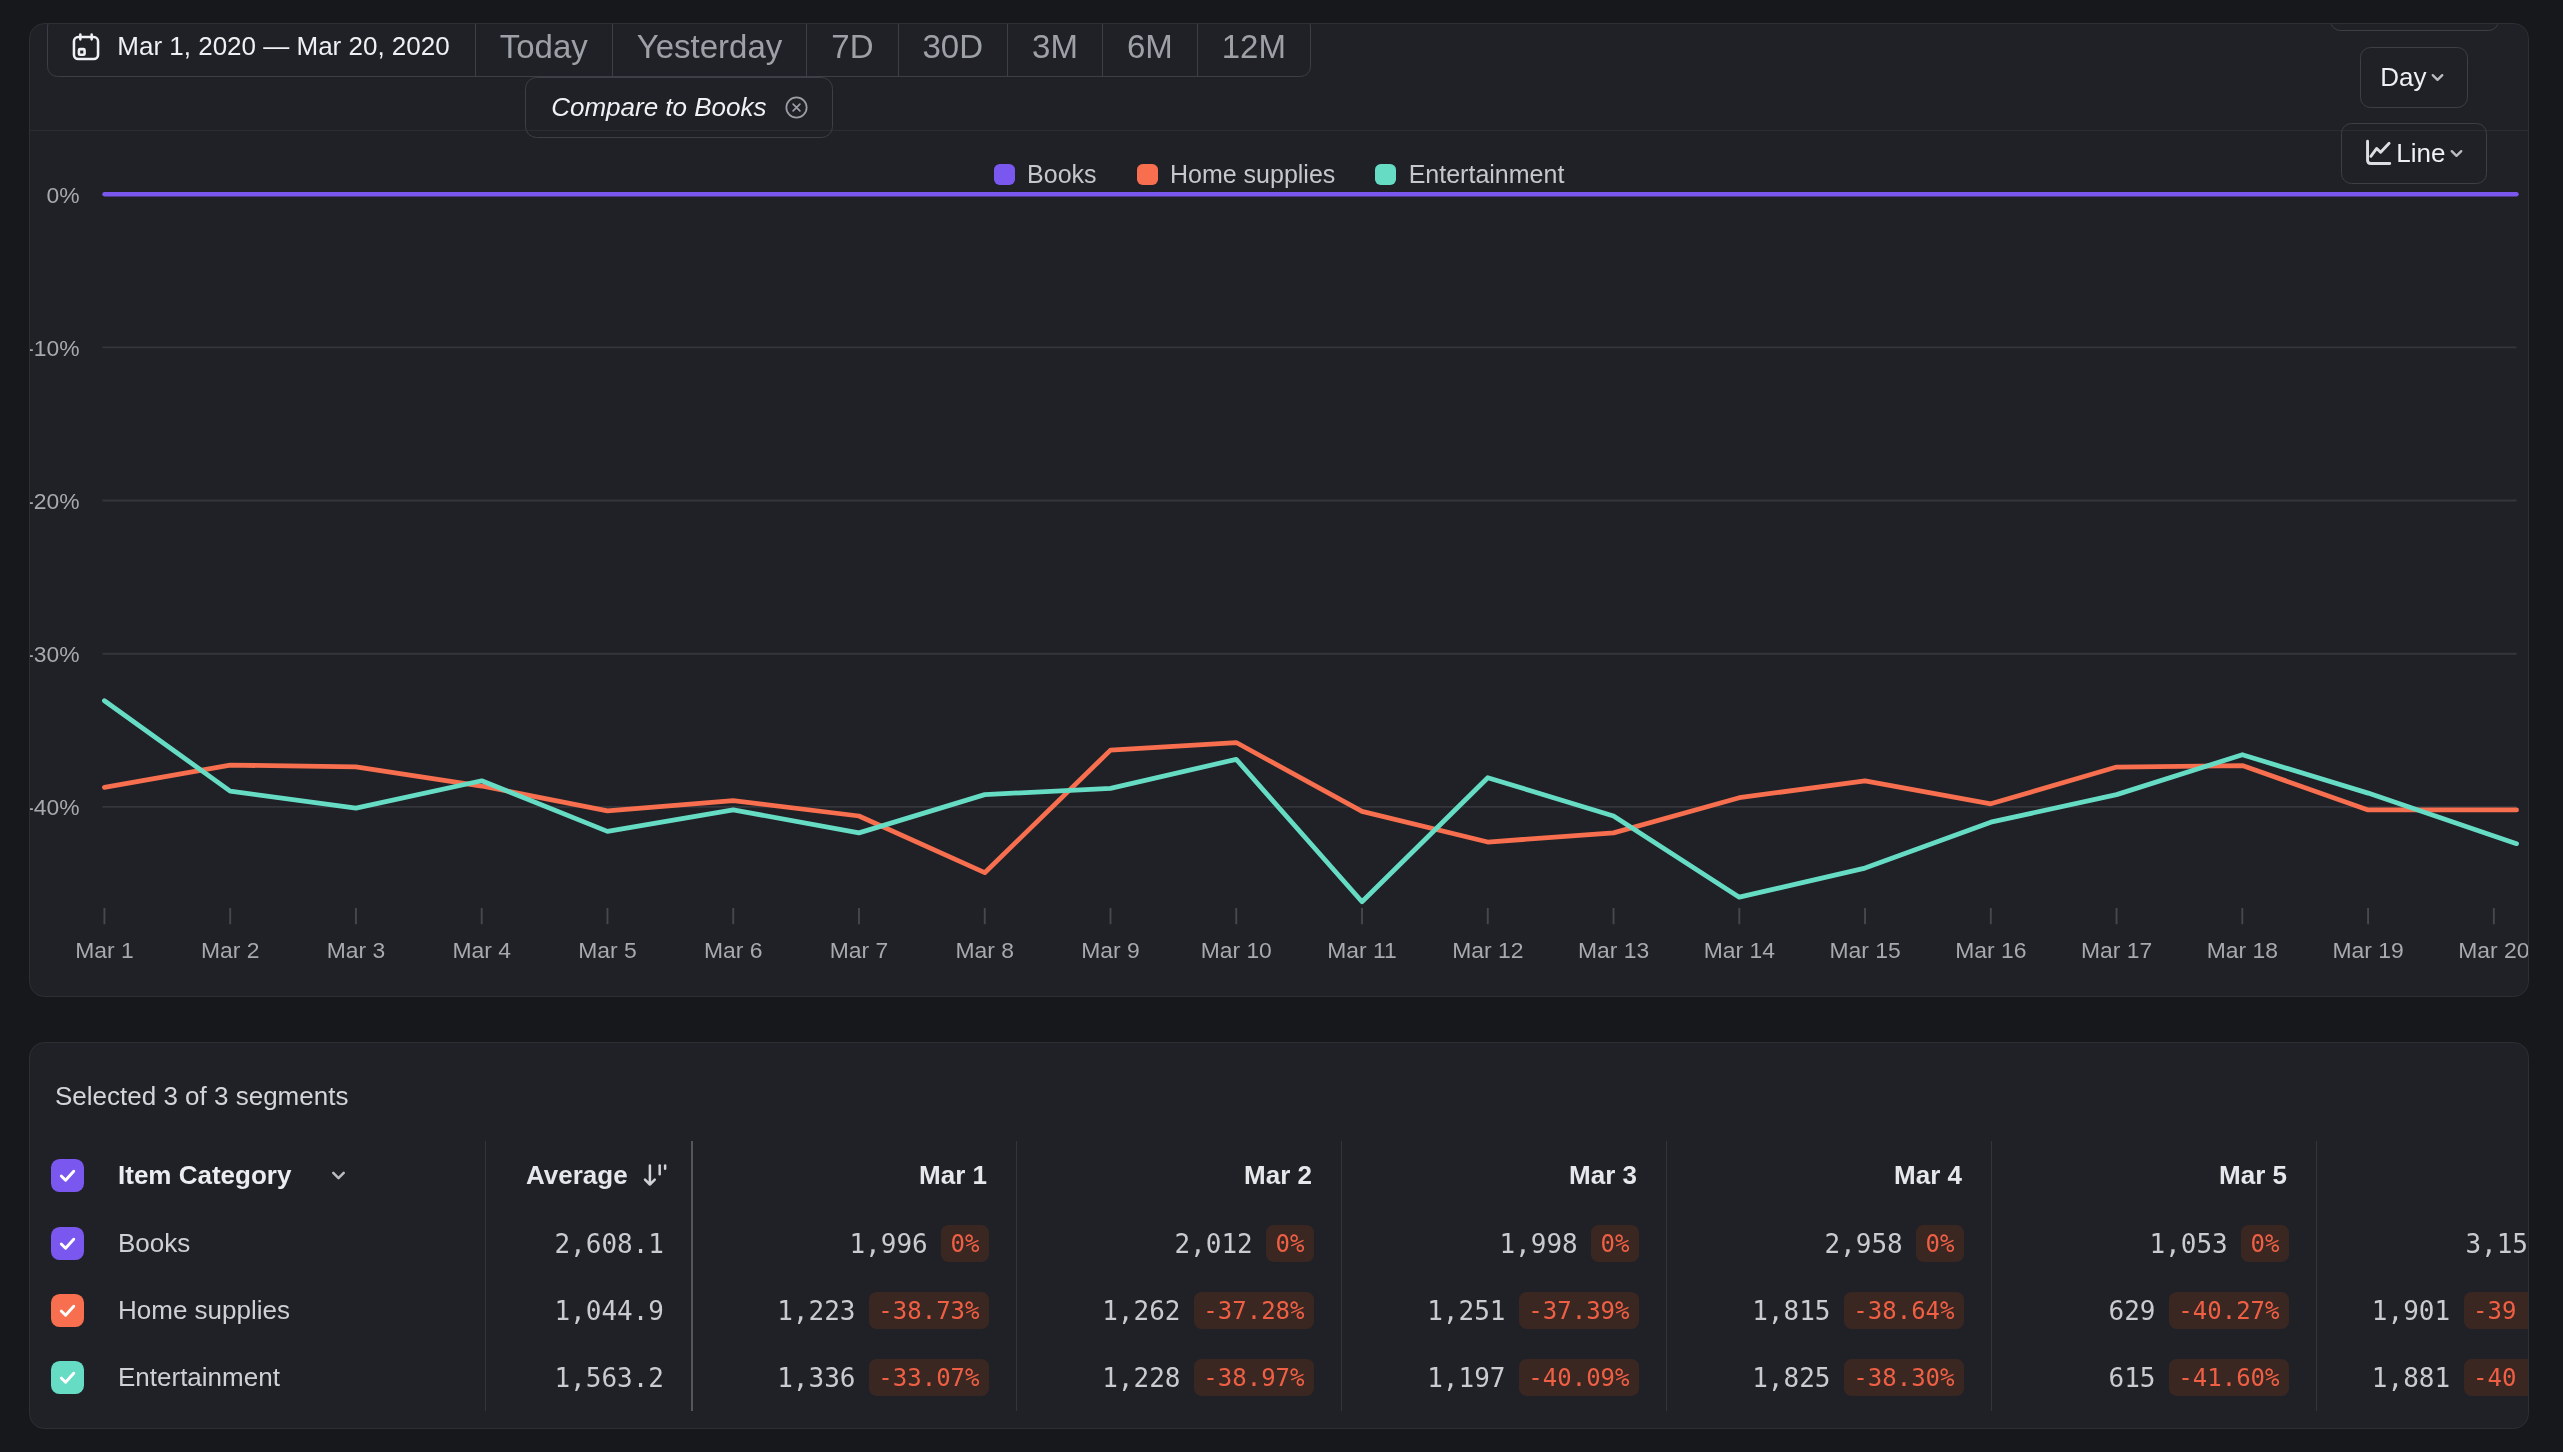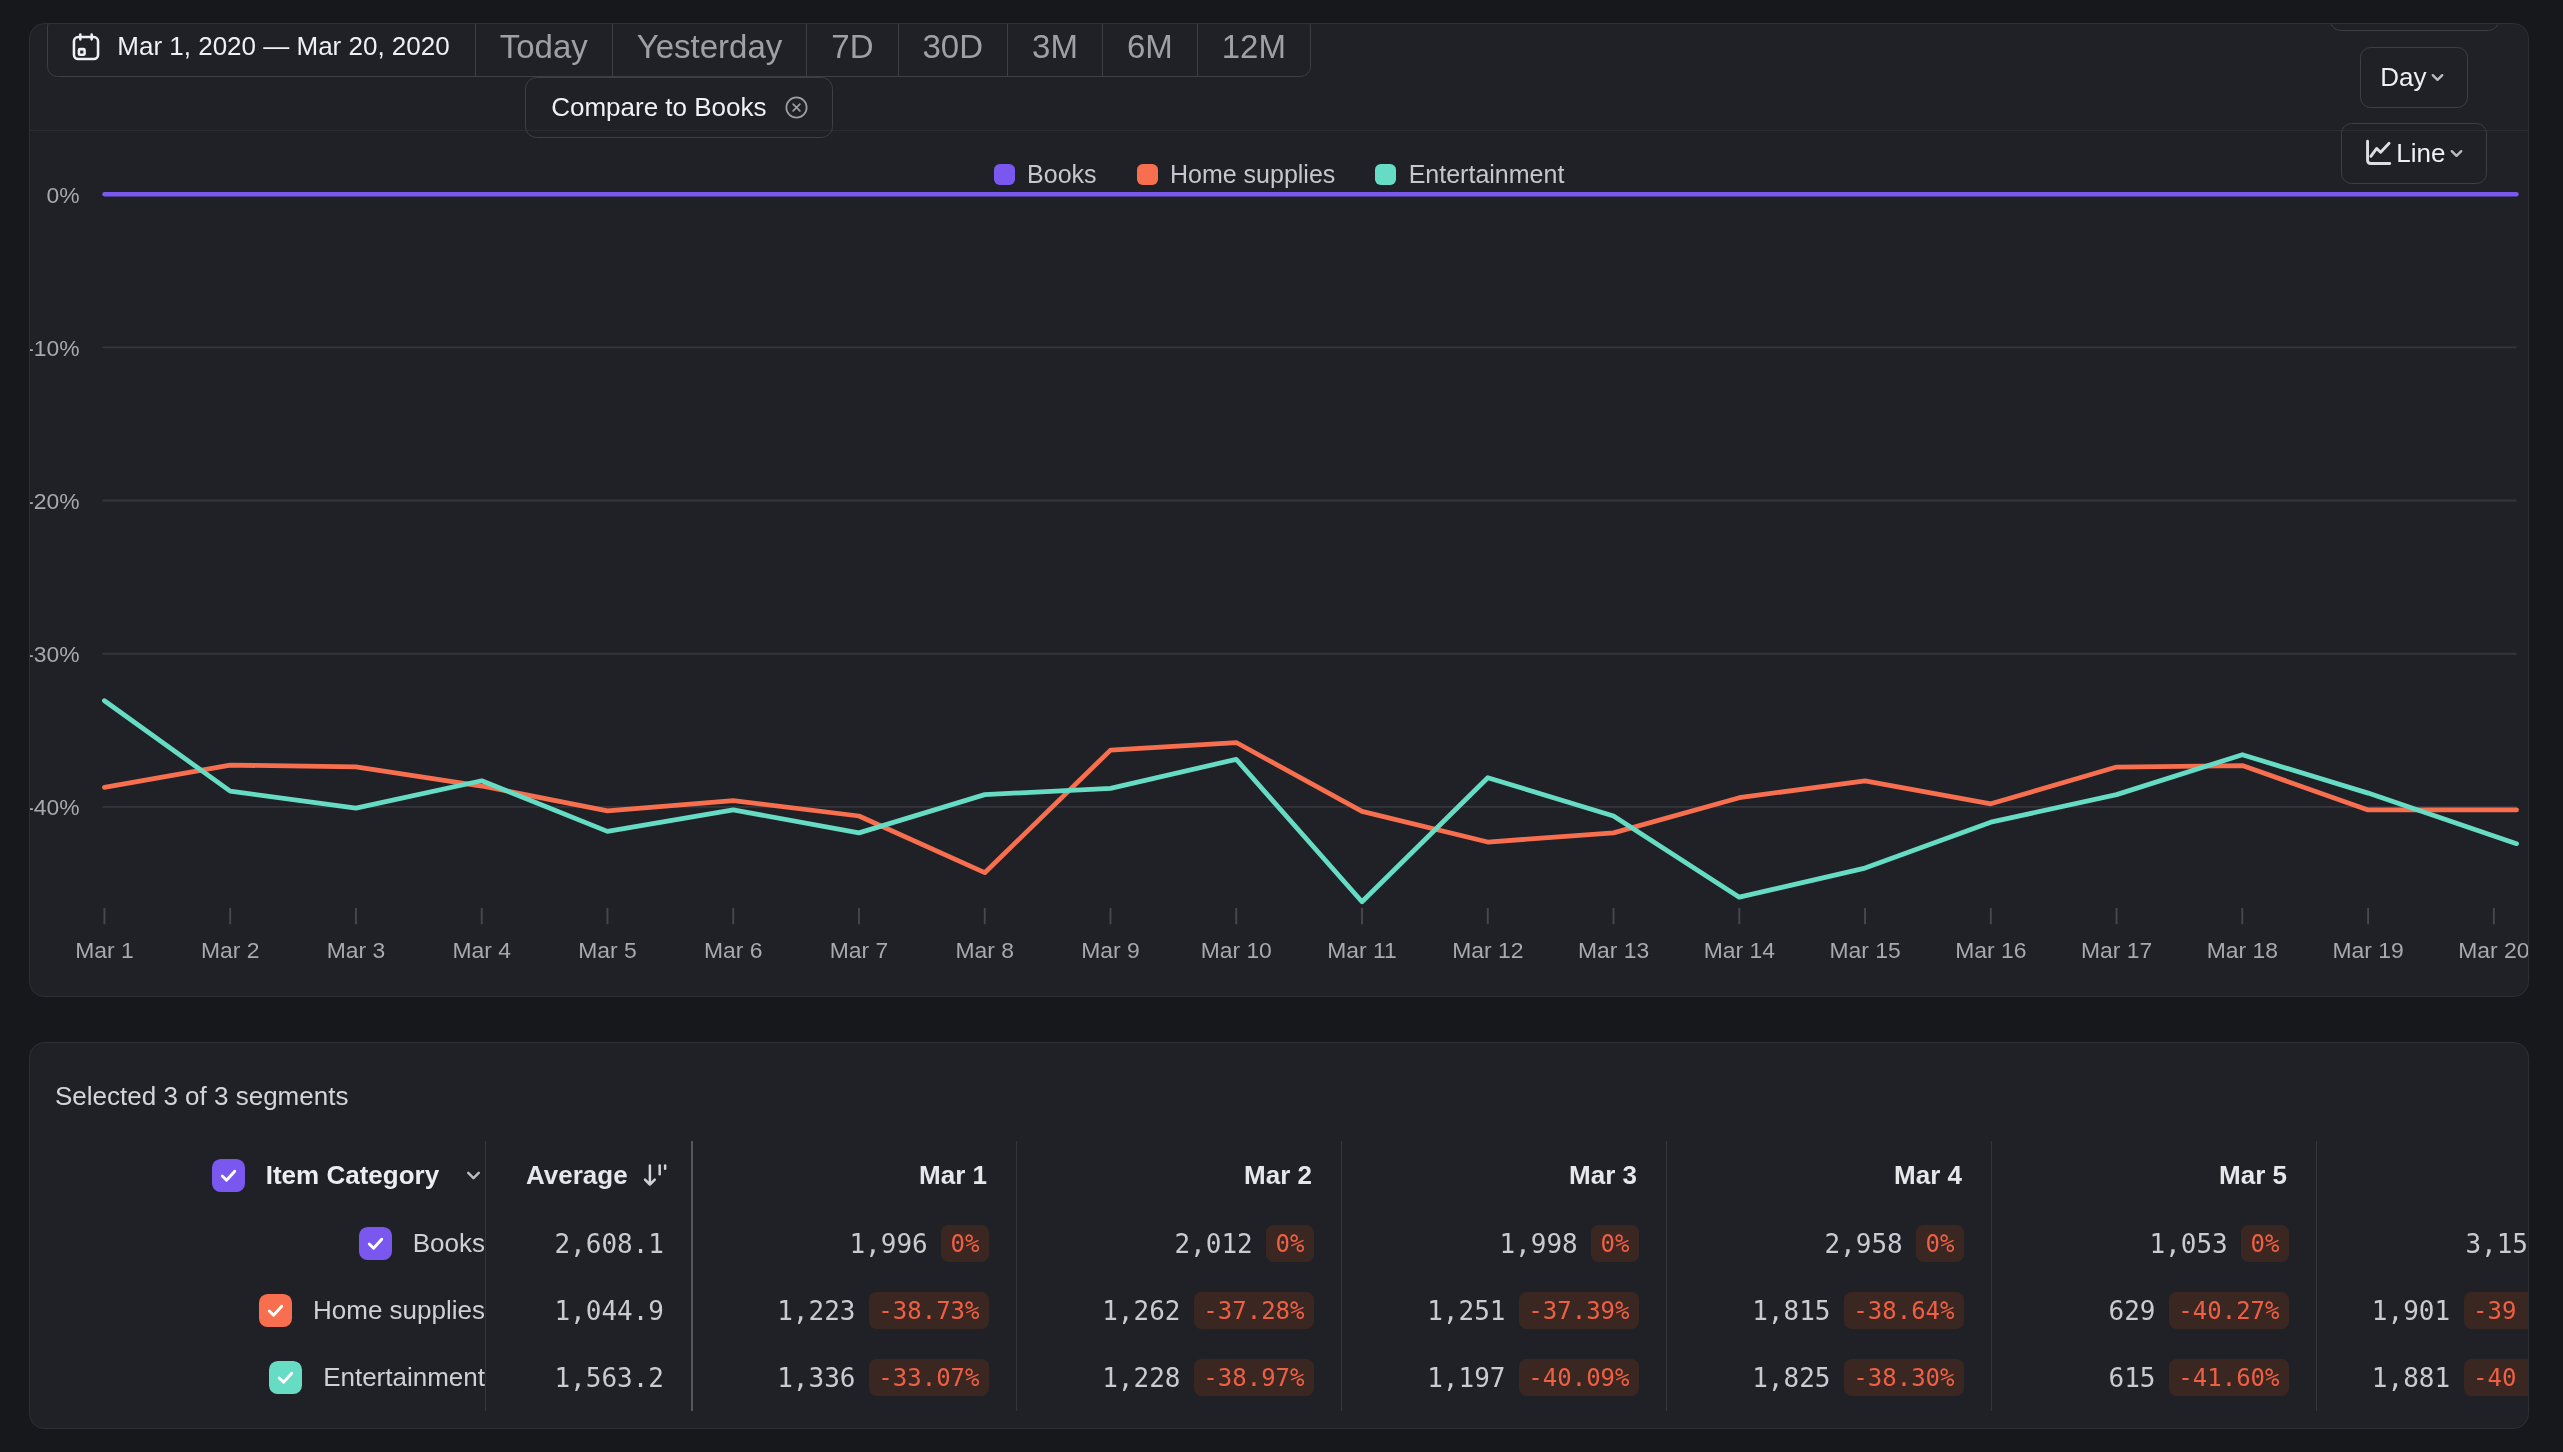--- a/index.html
+++ b/index.html
@@ -15,42 +15,42 @@
   .tb-left,.tb-right{display:flex;align-items:center;flex-direction:column;}
   .seg-group{display:flex;align-items:stretch;height:61px;border:1.4px solid #3c3f45;
     border-radius:10.5px;overflow:hidden;box-sizing:border-box;}
   .seg-group button{background:none;border:none;font-family:inherit;cursor:pointer;}
   .date-btn{display:flex;align-items:center;gap:14.3px;padding:0 25px 0 21px;background:#2b2d33;
     color:#eef0f3;font-size:26px;border-right:1.4px solid #3c3f45 !important;}
   .qbtn{padding:0 24px;color:#9da0a6;font-size:33px;}
   .qbtn + .qbtn{border-left:1.4px solid #3c3f45 !important;}
   .chip{display:flex;align-items:center;gap:15.3px;height:61px;padding:0 21px 0 25px;
     border:1.4px solid #3c3f45;border-radius:11.5px;color:#f0f1f4;font-size:26px;background:none;
-    font-family:inherit;cursor:pointer;box-sizing:border-box;}
+    font-family:inherit;cursor:pointer;box-sizing:border-box;font-style:italic;}
   .tb-right{gap:15.3px;}
   .tb-right button{display:flex;align-items:center;gap:1px;height:61px;padding:0 19px;
     border:1.4px solid #3c3f45;border-radius:10.5px;color:#eef0f3;font-size:26px;background:none;
     font-family:inherit;cursor:pointer;box-sizing:border-box;justify-content:flex-end;}
 
   
   .chart-wrap{position:absolute;left:0;right:0;top:107px;bottom:0;}
   .chart-wrap svg{position:absolute;inset:0;}
   .legend{position:absolute;top:29px;left:0;right:0;display:flex;justify-content:center;gap:40px;}
   .legend-item{display:flex;align-items:center;gap:12.4px;cursor:pointer;}
   .swatch{width:21px;height:21px;border-radius:5.7px;display:inline-block;}
   .legend-label{font-size:25px;color:#c5c7cc;}
 
   
   .selected{padding:38px 0 0 25px;font-size:26px;color:#d3d5d9;}
   .grid{display:grid;grid-template-columns:455px 206px 325px 325px 325px 325px 325px 1fr;
     grid-template-rows:69px 67px 67px 67px;margin-top:29px;}
   .c{display:flex;align-items:center;box-sizing:border-box;min-width:0;overflow:hidden;}
   .bl{border-left:1px solid #33353b;}
   .blt{border-left:2.9px solid #54565c;}
-  .cat{padding-left:21px;gap:21px;justify-content:flex-end;}
+  .cat{padding-left:21px;gap:34px;}
   .cat-label{font-size:26px;color:#cdd0d4;white-space:nowrap;}
   .head .cat-label{color:#ecedf0;font-weight:700;}
   .head-day{justify-content:flex-end;padding-right:29px;font-size:26px;font-weight:700;color:#e6e7ea;}
   .head-avg{padding-left:40px;gap:11.5px;font-size:26px;font-weight:700;color:#e6e7ea;align-items:center;}
   .num{justify-content:flex-end;padding-right:27px;gap:13.4px;
     font-family:"DejaVu Sans Mono",monospace;font-size:26px;color:#c9cbd0;white-space:nowrap;padding-left:36px;}
   .pct{background:#3a2722;color:#ef5f44;border-radius:7.6px;padding:4.8px 9.5px;
     font-family:"DejaVu Sans Mono",monospace;font-size:24px;}
   .num-part{justify-content:flex-end;padding-right:0;gap:13.4px;
     font-family:"DejaVu Sans Mono",monospace;font-size:26px;color:#c9cbd0;white-space:nowrap;}

